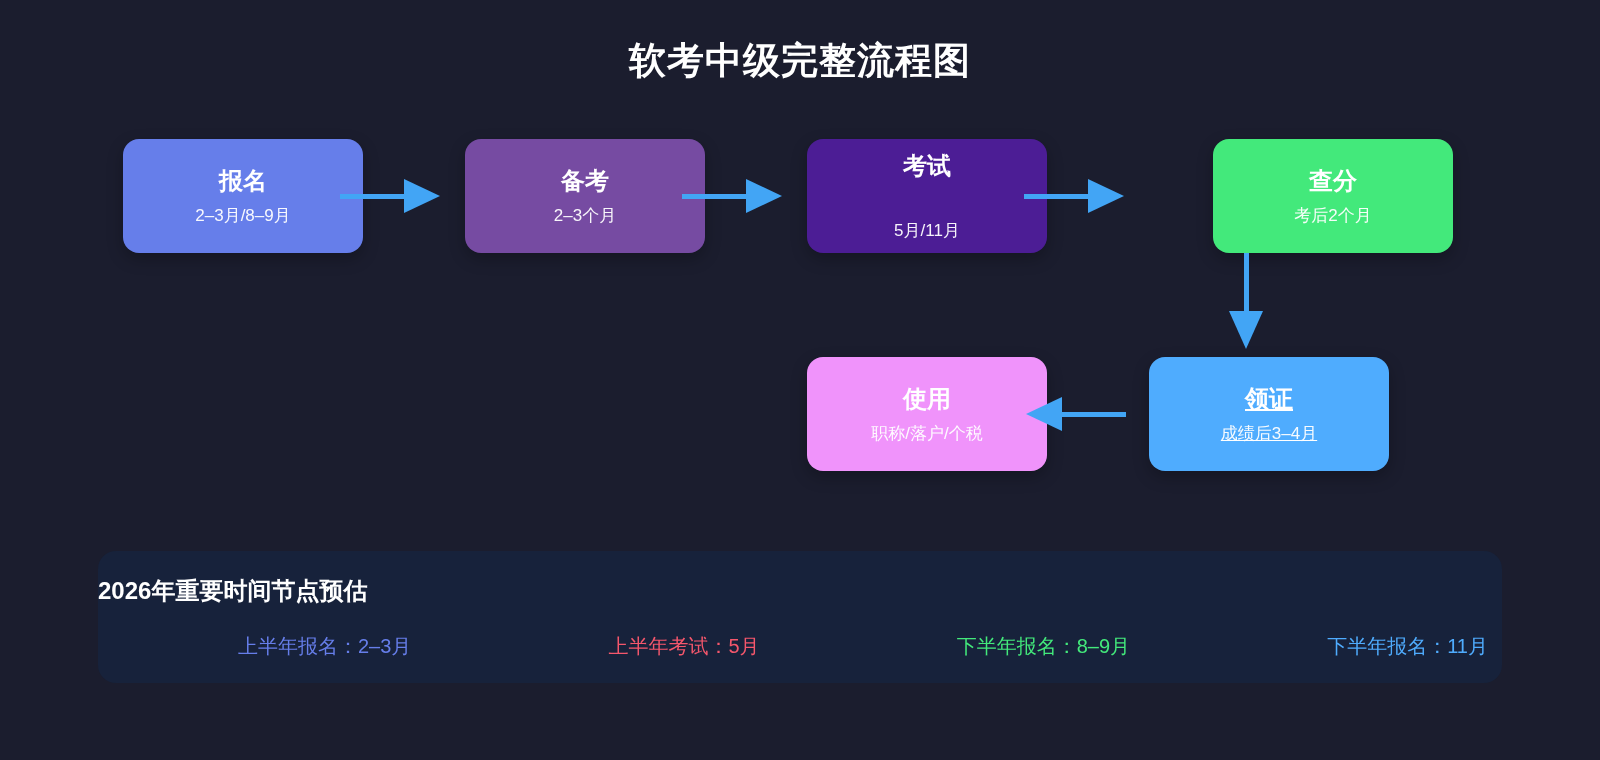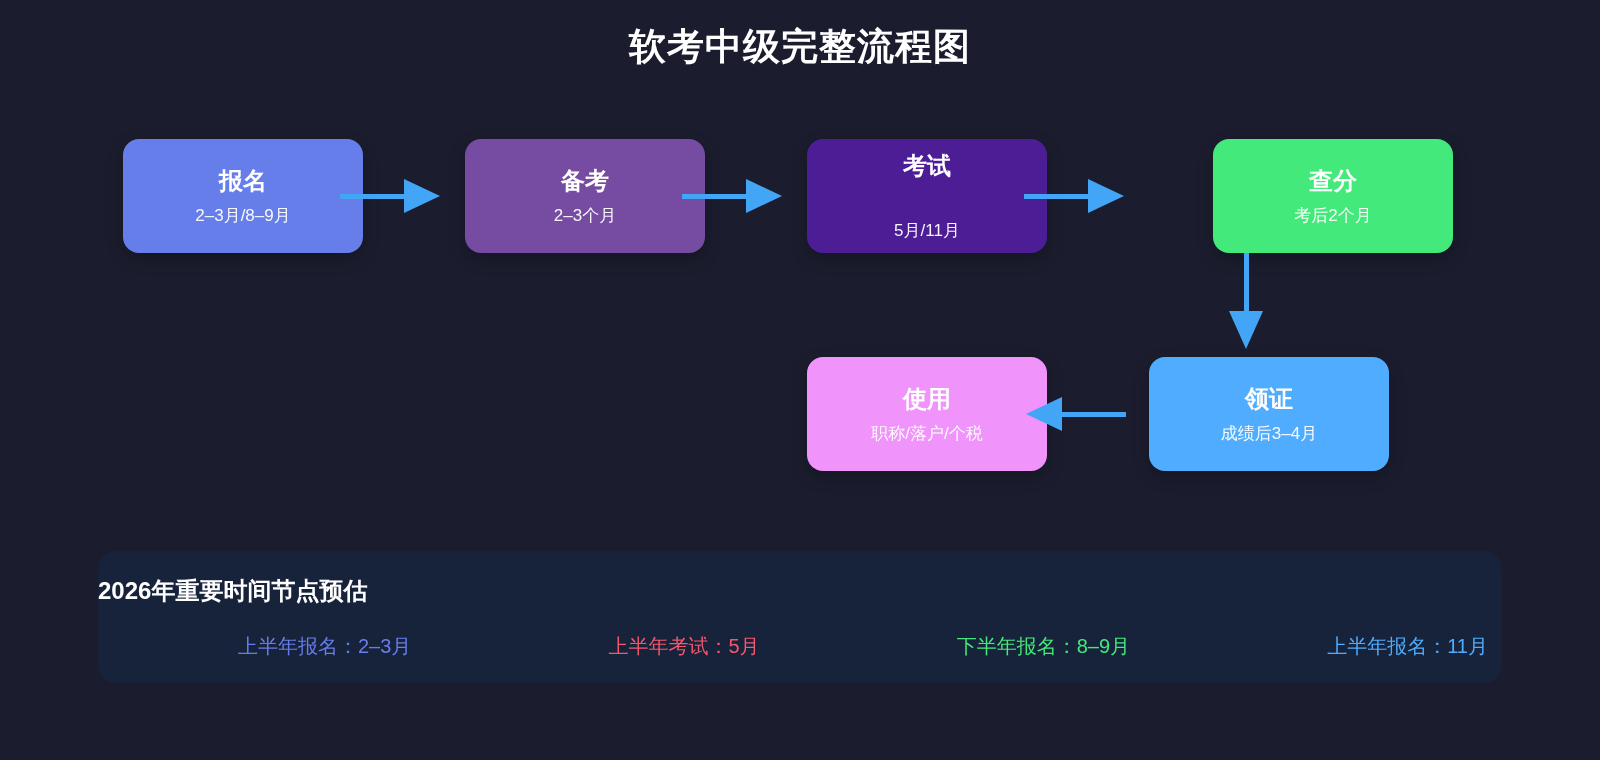--- a/index.html
+++ b/index.html
@@ -11,21 +11,21 @@
   }
   .stage {
     position: relative;
     width: 1600px;
     height: 760px;
     overflow: hidden;
     background: #1b1d2e;
   }
   .page-title {
     position: absolute;
-    top: 22px;
+    top: 36px;
     left: 0;
     width: 100%;
     text-align: center;
     font-size: 37px;
     font-weight: 700;
     letter-spacing: 1px;
     color: #ffffff;
   }
   
   .node {
@@ -138,21 +138,21 @@
   <div class="node pos-3" style="background-color: #4c1d95; gap: 44px;">
     <div class="node-title">考试</div>
     <div class="node-subtitle">5月/11月</div>
   </div>
 
   <div class="node pos-4" style="background-color: rgb(67, 233, 123);">
     <div class="node-title">查分</div>
     <div class="node-subtitle">考后2个月</div>
   </div>
 
-  <div class="node pos-5" style="background-color: rgb(79, 172, 254);">
+  <div class="node pos-5" style="background-color: rgb(79, 172, 254); text-decoration: underline;">
     <div class="node-title">领证</div>
     <div class="node-subtitle">成绩后3–4月</div>
   </div>
 
   <div class="node pos-6" style="background-color: rgb(240, 147, 251);">
     <div class="node-title">使用</div>
     <div class="node-subtitle">职称/落户/个税</div>
   </div>
 
   <div class="arrow-h a1">
@@ -179,17 +179,17 @@
     <div class="head-left" style="border-right-color: rgb(66, 165, 245);"></div>
     <div class="line" style="background-color: rgb(66, 165, 245);"></div>
   </div>
 
   <div class="panel" style="background-color: rgb(23, 34, 59);">
     <div class="panel-title">2026年重要时间节点预估</div>
     <div class="panel-row">
       <span class="t-item" style="color: rgb(102, 126, 234);">上半年报名：2–3月</span>
       <span class="t-item" style="color: rgb(245, 87, 108);">上半年考试：5月</span>
       <span class="t-item" style="color: rgb(67, 233, 123);">下半年报名：8–9月</span>
-      <span class="t-item" style="color: rgb(79, 172, 254);">上半年报名：11月</span>
+      <span class="t-item" style="color: rgb(79, 172, 254);">下半年报名：11月</span>
     </div>
   </div>
 
 </div>
 
 </body></html>

